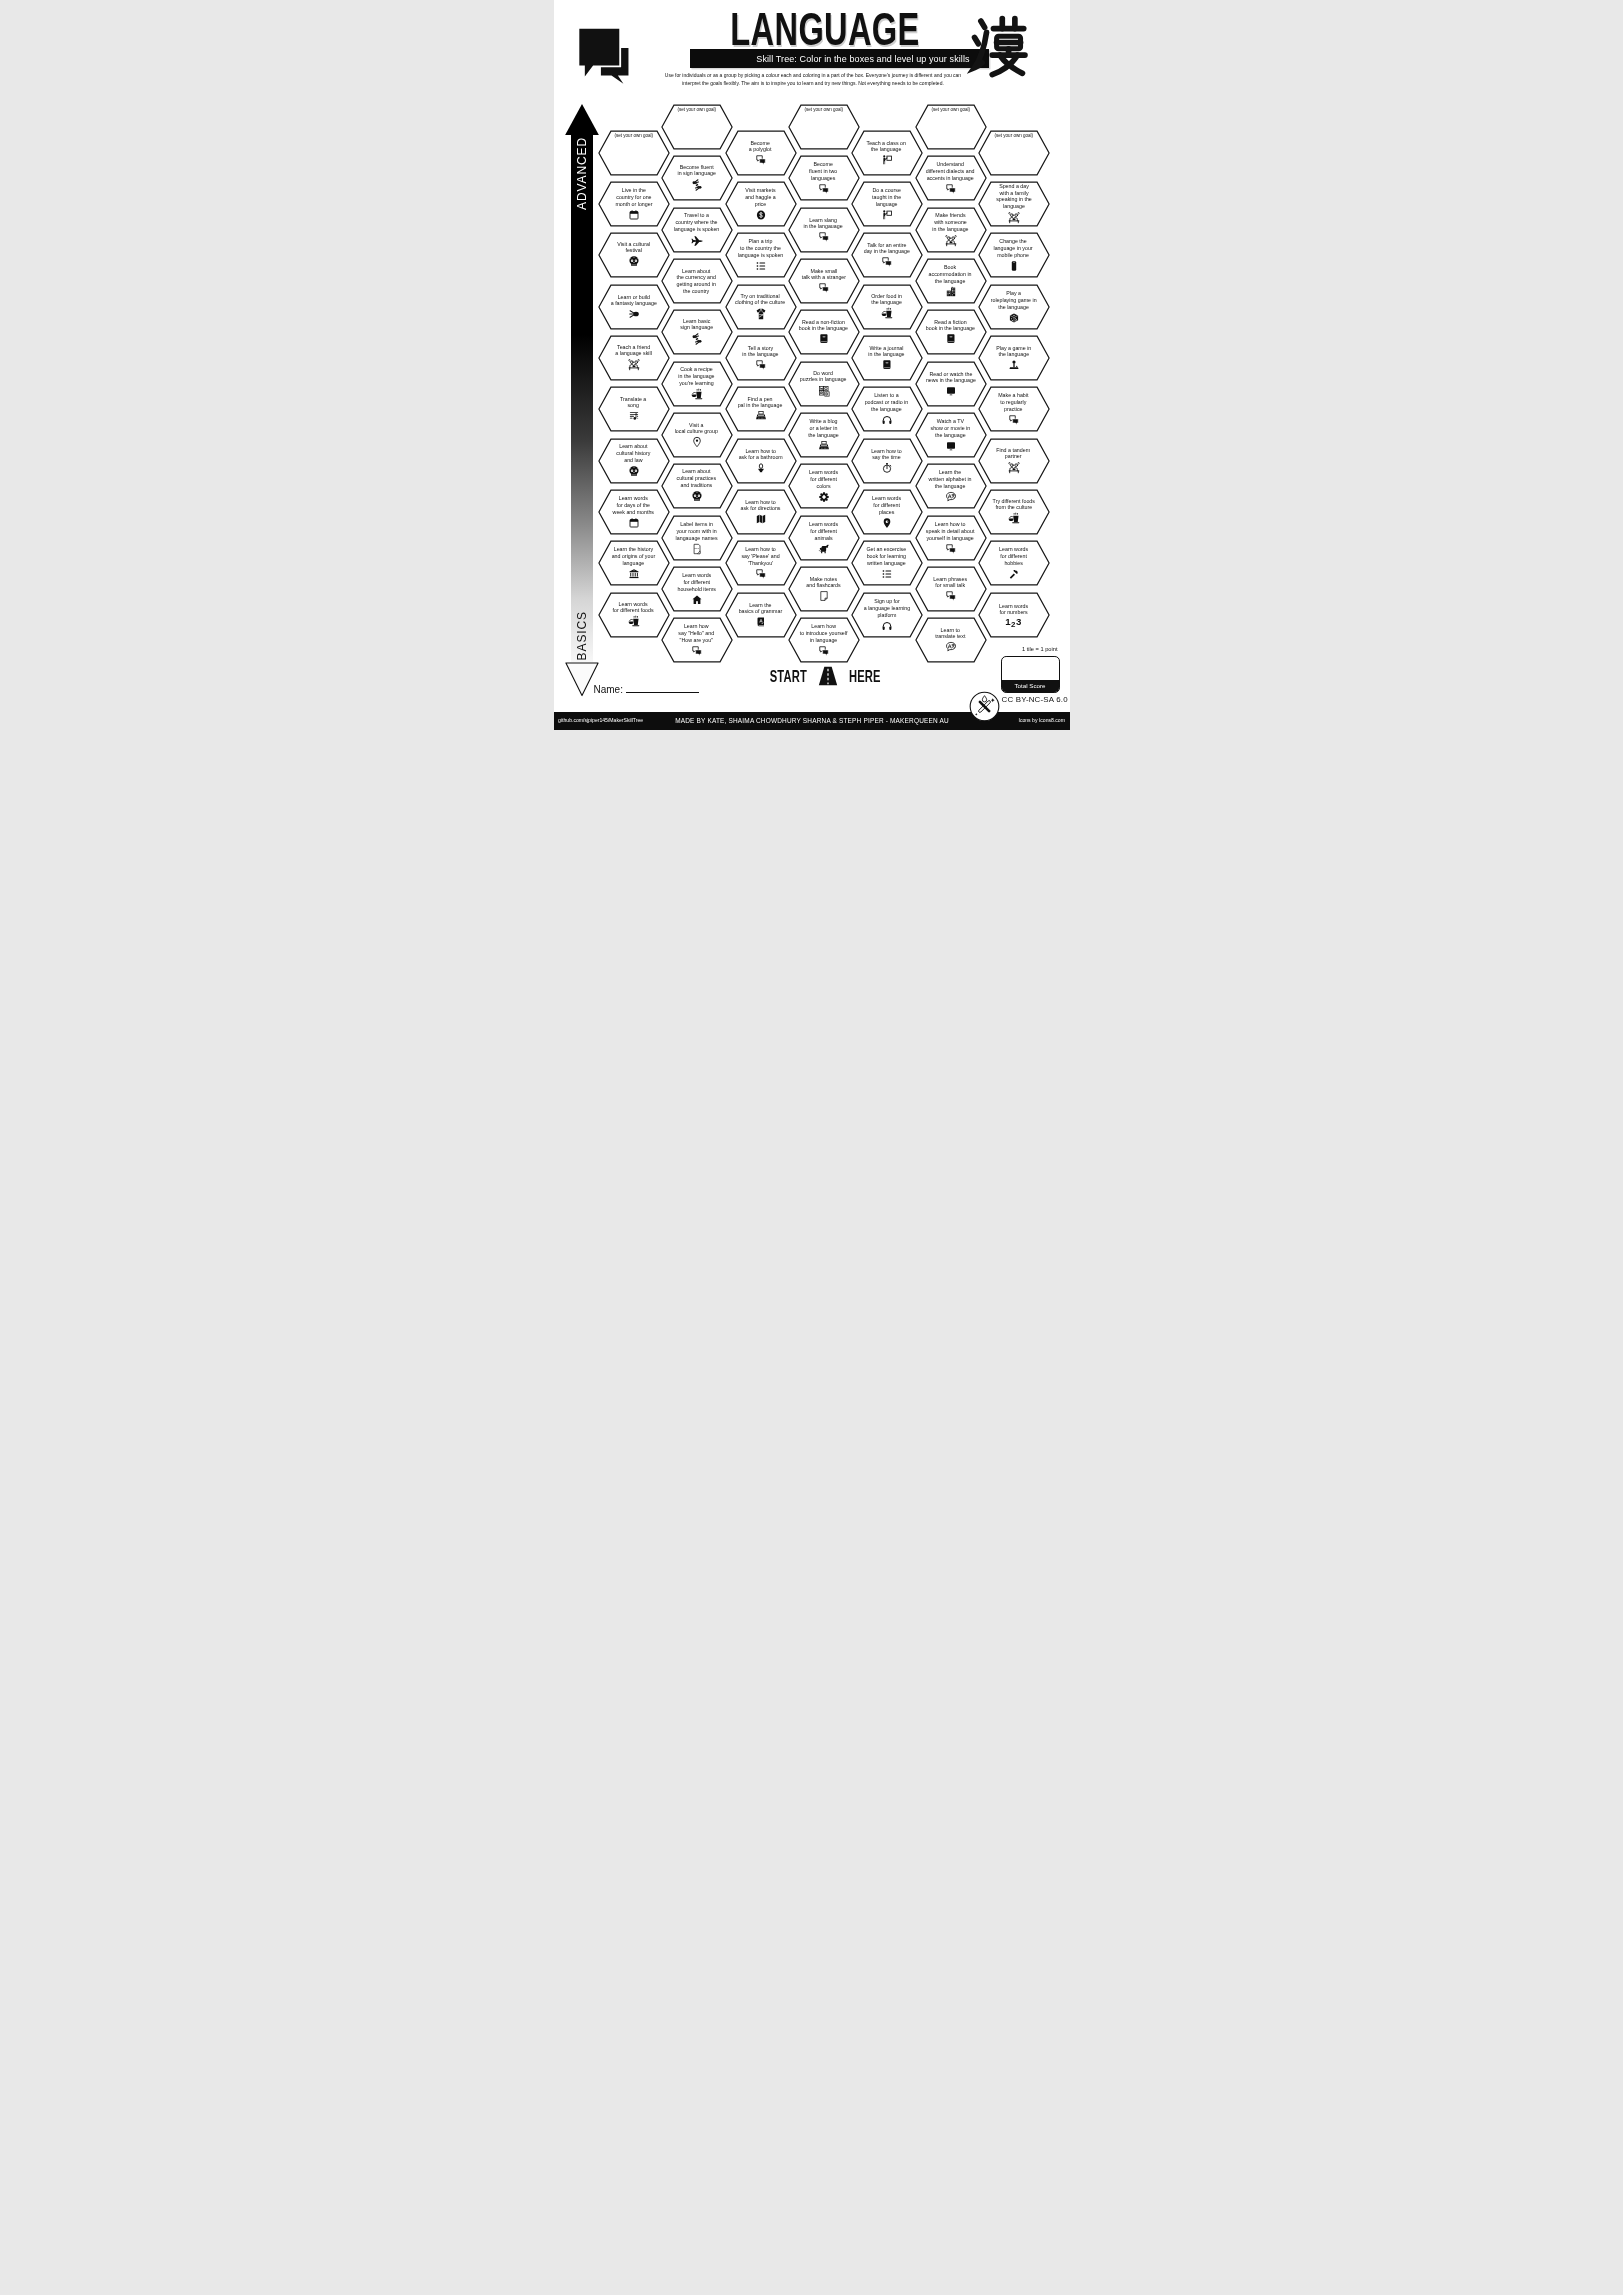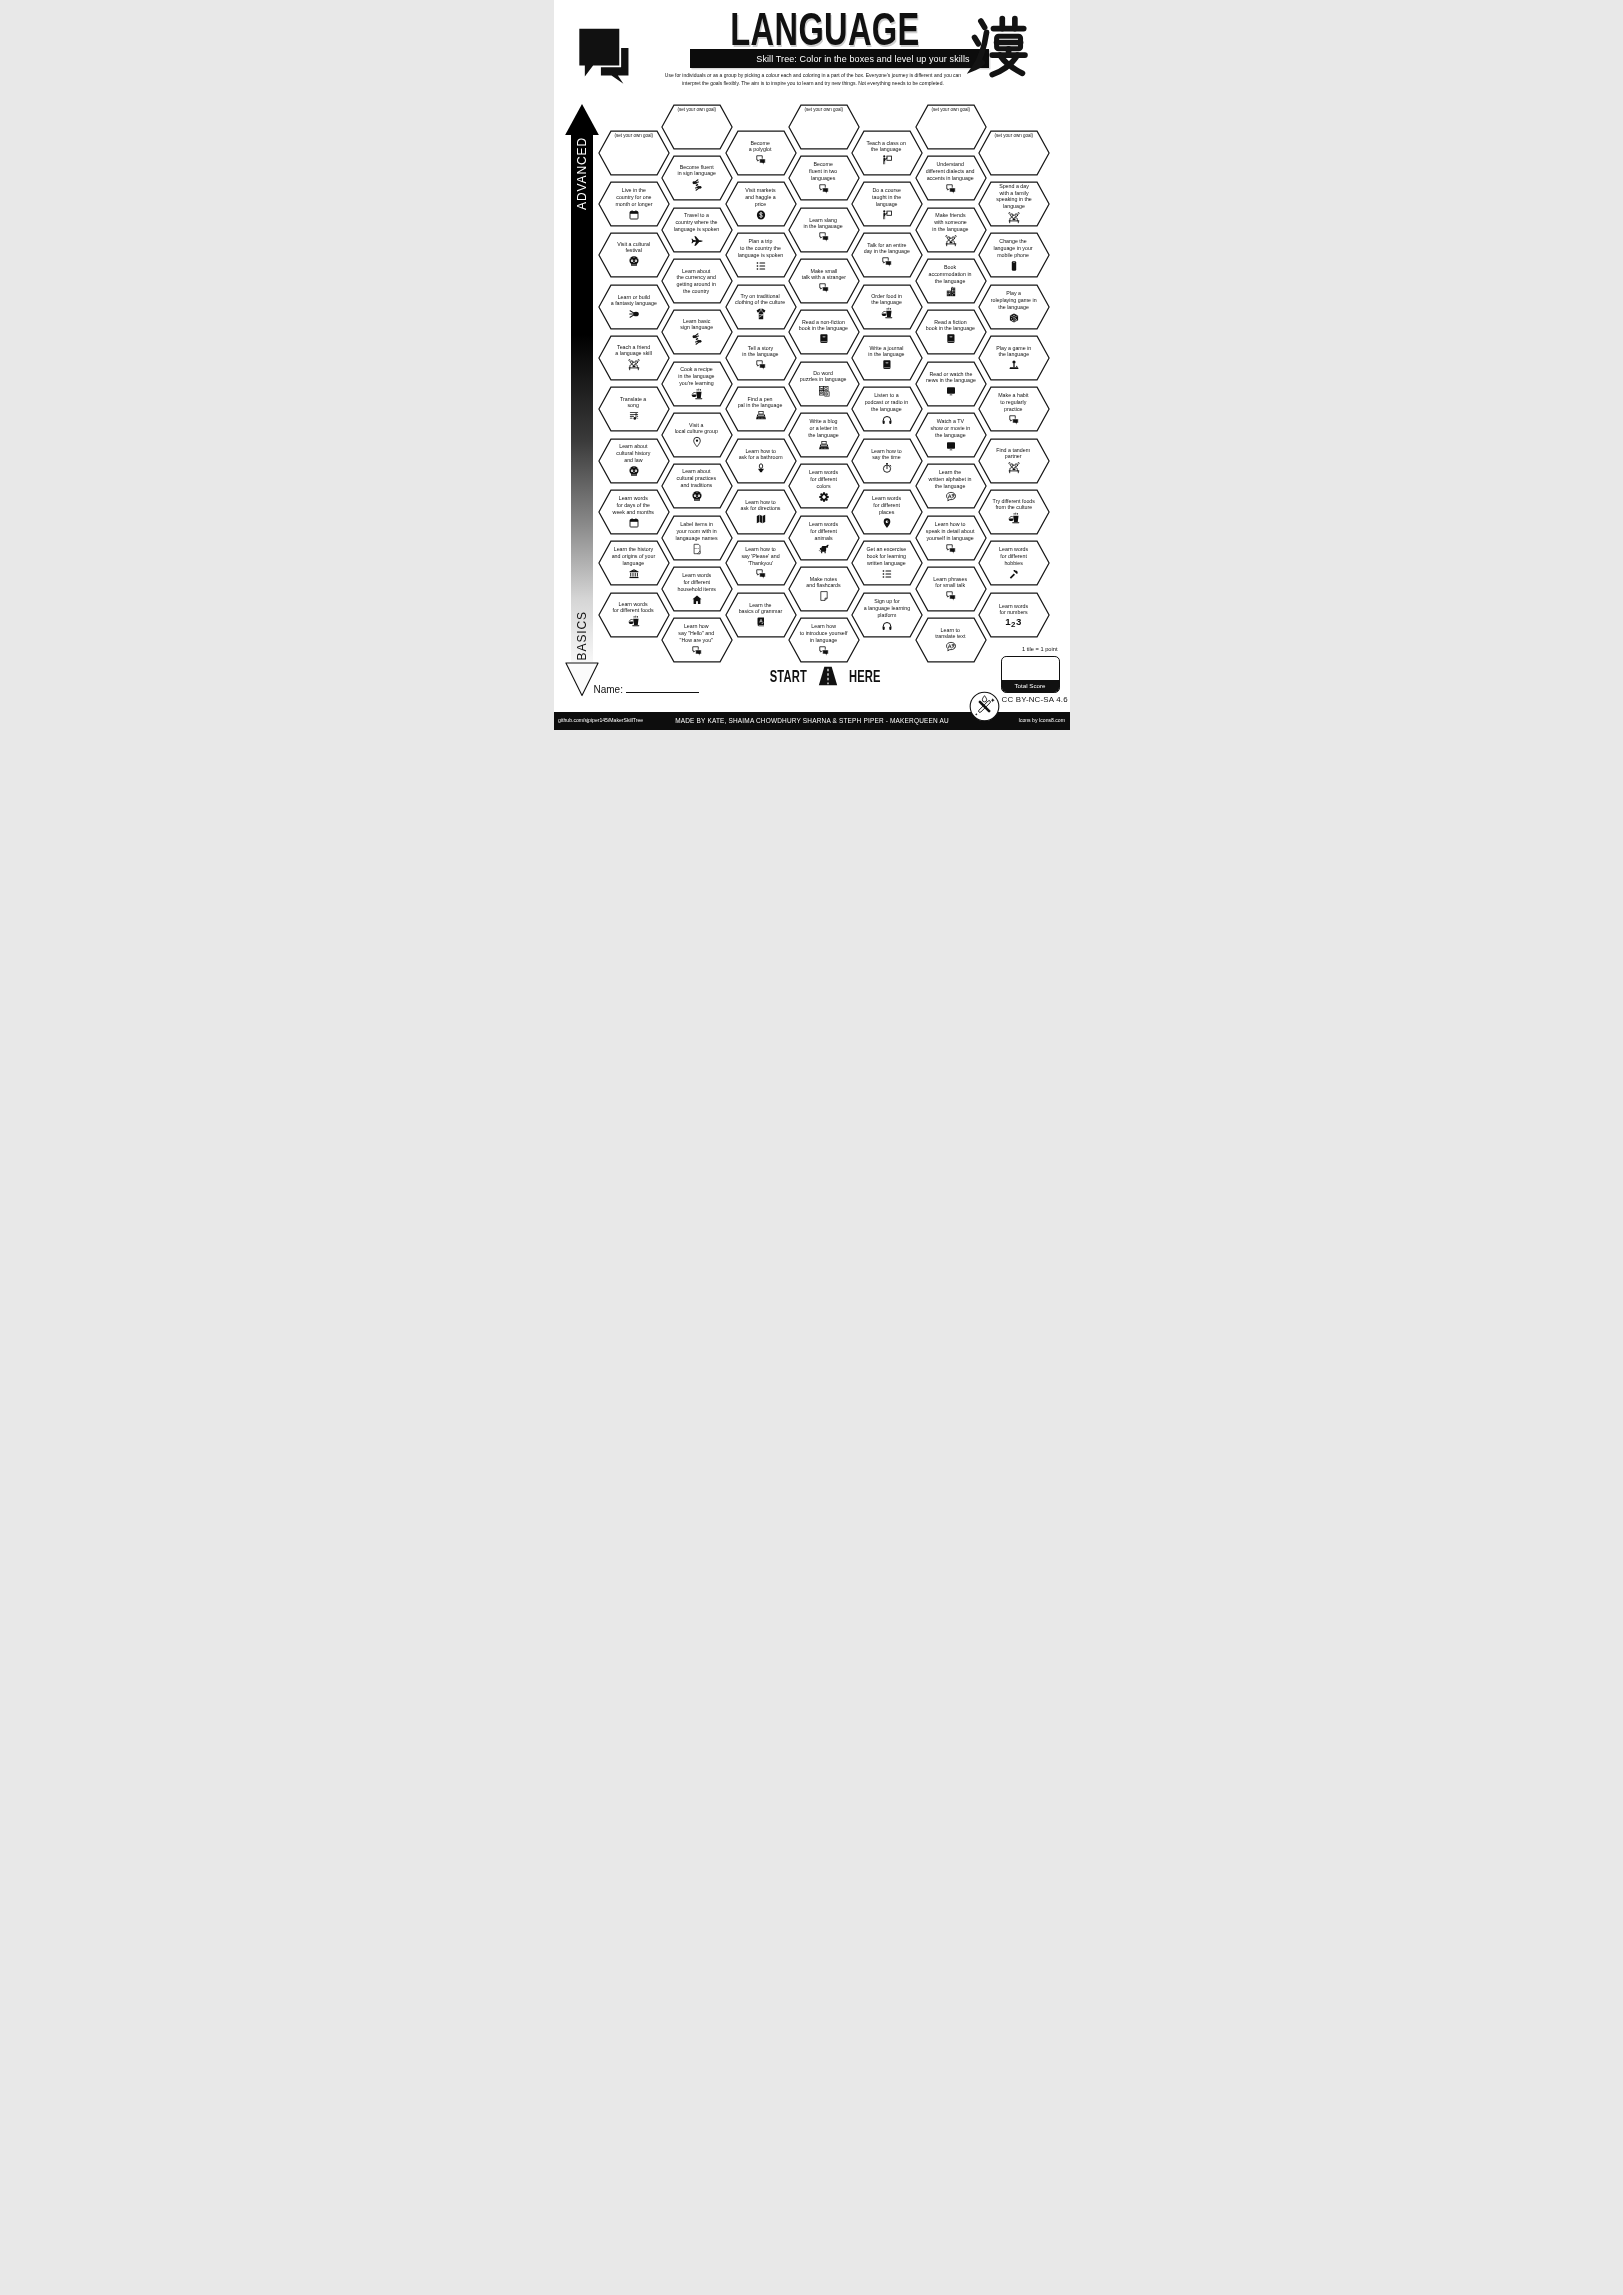--- a/index.html
+++ b/index.html
@@ -1284,21 +1284,21 @@
   </div>
 
   <svg class="tools-logo" width="33" height="33" viewBox="0 0 76 76">
     <circle cx="38" cy="38" r="33" fill="#fff" stroke="#111" stroke-width="2.5"></circle>
     <rect x="20" y="35" width="36" height="6" rx="3" transform="rotate(45 38 38)" fill="#111"></rect>
     <rect x="20" y="35" width="36" height="6" rx="3" transform="rotate(-45 38 38)" fill="none" stroke="#111" stroke-width="2"></rect>
     <path d="M38 13c-3 4-5 7-5 9.5a5 5 0 0010 0c0-2.5-2-5.5-5-9.5z" fill="none" stroke="#111" stroke-width="2"></path>
     <path d="M57 19l1.5 3 3 1.5-3 1.5-1.5 3-1.5-3-3-1.5 3-1.5z" fill="#111"></path>
     <path d="M19 53l1 2 2 1-2 1-1 2-1-2-2-1 2-1z" fill="#111"></path>
   </svg>
-  <div class="license">CC BY-NC-SA 4.6</div>
+  <div class="license">CC BY-NC-SA 6.0</div>
 
   <div class="footer">
     <div class="center">MADE BY KATE, SHAIMA CHOWDHURY SHARNA &amp; STEPH PIPER  -  MAKERQUEEN AU</div>
     <div class="left">github.com/sjpiper145/MakerSkillTree</div>
     <div class="right">Icons by Icons8.com</div>
   </div>
 </div>
 
 
 </body></html>

